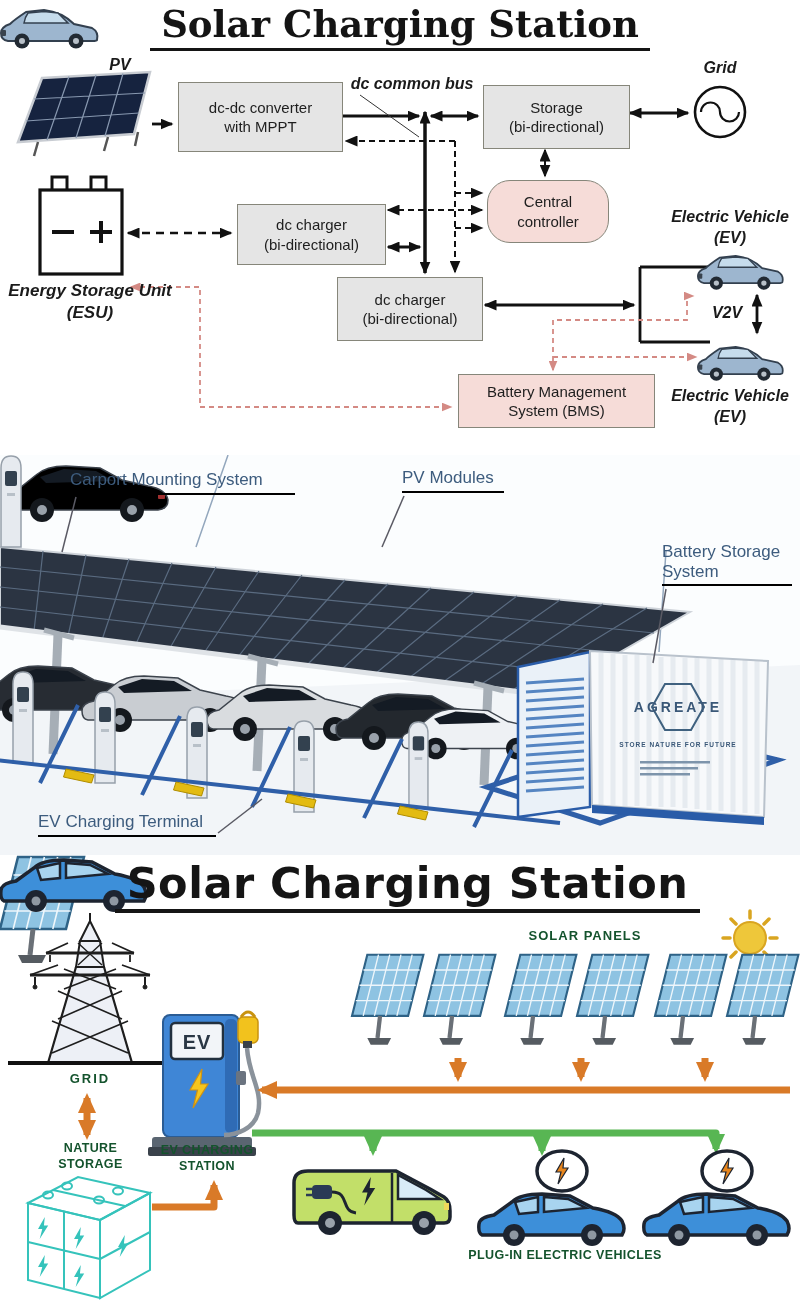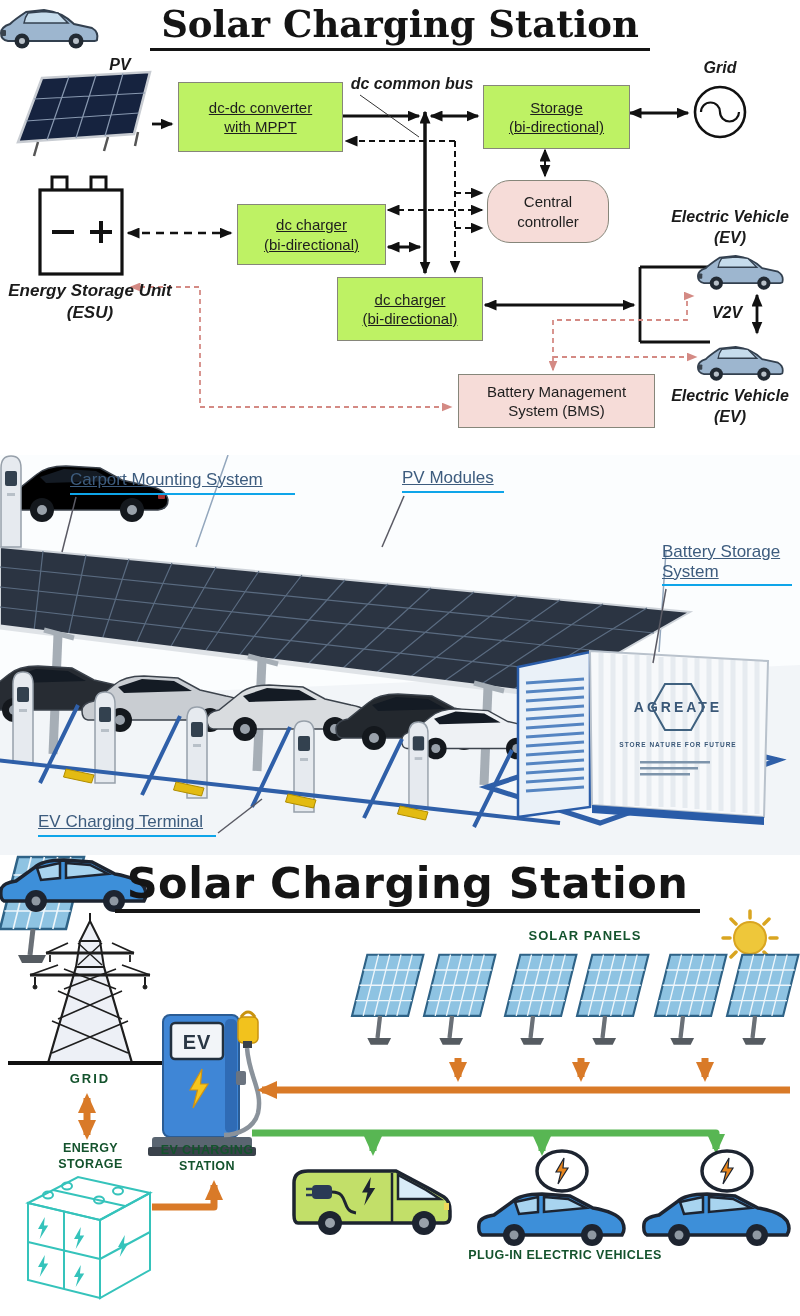--- a/index.html
+++ b/index.html
@@ -7,26 +7,26 @@
         font-family:"Liberation Sans",sans-serif;}
   .abs{position:absolute;}
   .ml{white-space:pre-line;}
   svg{position:absolute;left:0;top:0;}
   
   #t-title{left:150px;top:2px;width:500px;text-align:center;
      font-family:"DejaVu Serif",serif;font-size:37px;font-weight:600;color:#141414;
      border-bottom:3px solid #141414;padding-bottom:2px;}
   .dbox{display:flex;align-items:center;justify-content:center;text-align:center;
      font-size:15px;line-height:1.28;color:#1e1e1e;border:1.5px solid #86867a;}
-  .dbox.green{background:#bef264;text-decoration:underline;}
+  .dbox.green{background:#e5e5e5;}
   .dbox.pink{background:#f6dcd8;}
   .dlab{font-size:16px;font-weight:600;color:#1b1b1b;text-align:center;line-height:1.3;font-style:italic;}
   
-  .mlab{font-size:17px;color:#3d5c7e;border-bottom:2px solid #0ea5e9;
-        padding-bottom:3px;line-height:1.15;text-decoration:underline;}
+  .mlab{font-size:17px;color:#3d5c7e;border-bottom:2px solid #000000;
+        padding-bottom:3px;line-height:1.15;}
   
   #b-title{left:115px;top:858px;width:585px;text-align:center;
      font-size:43px;font-weight:800;letter-spacing:.5px;color:#151515;
      font-family:"DejaVu Sans",sans-serif;border-bottom:4px solid #151515;padding-bottom:1px;}
   .blab{font-weight:700;color:#14532d;text-align:center;letter-spacing:.4px;line-height:1.3;}
 </style>
 </head>
 <body>
 
 <div id="page">
@@ -355,21 +355,21 @@
           <circle cx="36" cy="46" r="4.5" fill="#8f98a2"></circle>
         <circle cx="114" cy="46" r="11" fill="#1d2430"></circle>
           <circle cx="114" cy="46" r="4.5" fill="#8f98a2"></circle>
       </g>
       <use href="#bluecar" transform="translate(478,334)"></use>
       <use href="#bluecar" transform="translate(643,334)"></use>
     </svg>
 
     <div class="abs blab" style="left:171px;top:170px;width:52px;height:34px;line-height:34px;font-size:20px;color:#2a3744;letter-spacing:1px;">EV</div>
     <div class="abs blab" style="left:30px;top:216px;width:120px;font-size:13px;letter-spacing:2px;">GRID</div>
-    <div class="abs blab ml" style="left:18px;top:285px;width:145px;font-size:12.5px;">ENERGY
+    <div class="abs blab ml" style="left:18px;top:285px;width:145px;font-size:12.5px;">NATURE
 STORAGE</div>
     <div class="abs blab ml" style="left:127px;top:287px;width:160px;font-size:12.5px;">EV CHARGING
 STATION</div>
     <div class="abs blab" style="left:500px;top:73px;width:170px;font-size:13px;letter-spacing:1px;">SOLAR PANELS</div>
     <div class="abs blab" style="left:430px;top:392px;width:270px;font-size:12.5px;">PLUG-IN ELECTRIC VEHICLES</div>
   </div>
 
   <div class="abs" id="b-title">Solar Charging Station</div>
 </div>
 

